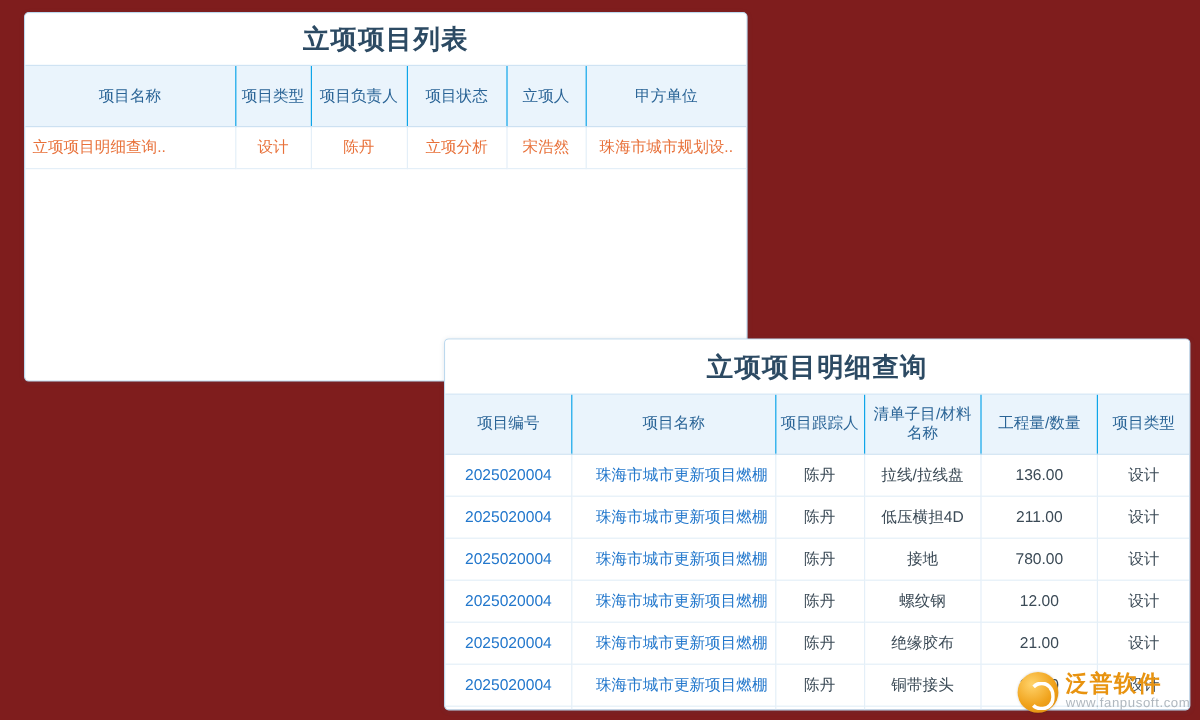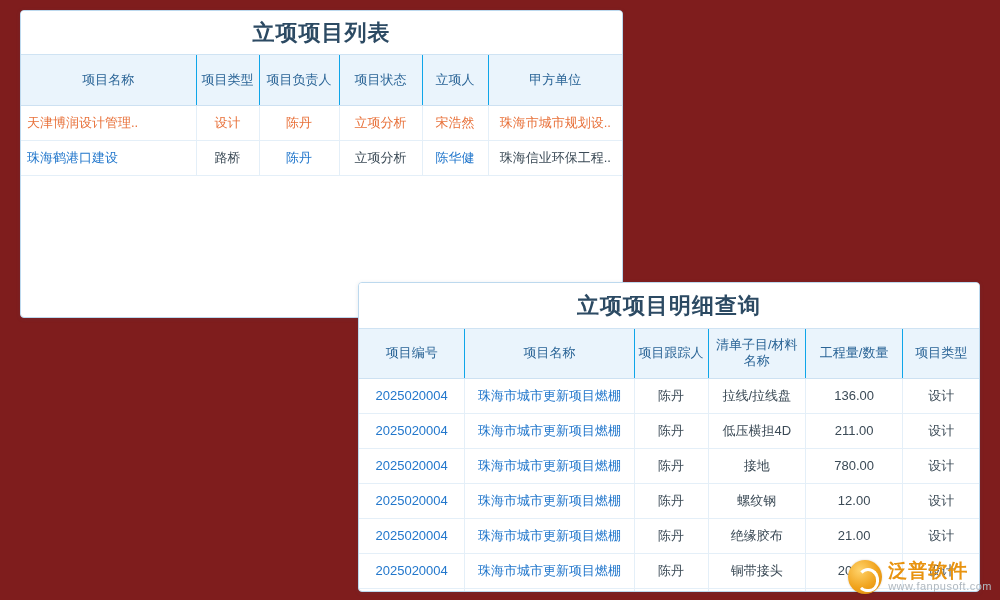--- a/index.html
+++ b/index.html
@@ -86,36 +86,36 @@
   #panel-list col.c1 { width: 63px; }
   #panel-list col.c2 { width: 80px; }
   #panel-list col.c3 { width: 83px; }
   #panel-list col.c4 { width: 66px; }
   #panel-list col.c5 { width: 134px; }
   #panel-list thead th { height: 50px; padding: 4px; }
   #panel-list tbody td { height: 35px; }
 
   
   #panel-detail {
-    left: 358px;
+    left: 370px;
     top: 282px;
     width: 622px;
     height: 310px;
     z-index: 5;
   }
   #panel-detail .panel-title { font-size: 22px; height: 46px; line-height: 46px; }
   #panel-detail col.d0 { width: 100px; }
   #panel-detail col.d1 { width: 160px; }
   #panel-detail col.d2 { width: 70px; }
   #panel-detail col.d3 { width: 92px; }
   #panel-detail col.d4 { width: 92px; }
   #panel-detail col.d5 { width: 72px; }
   #panel-detail thead th { height: 48px; }
   #panel-detail tbody td { height: 35px; }
-  #panel-detail td.pname { text-align: center; color: #2277cc; }
+  #panel-detail td.pname { text-align: right; color: #2277cc; }
 
   
   #watermark {
     position: absolute;
     right: 8px;
     bottom: 6px;
     z-index: 40;
     display: flex;
     align-items: center;
     pointer-events: none;
@@ -171,34 +171,26 @@
           <th>项目名称</th>
           <th>项目类型</th>
           <th>项目负责人</th>
           <th>项目状态</th>
           <th>立项人</th>
           <th>甲方单位</th>
         </tr>
       </thead>
       <tbody>
         <tr class="selected">
-          <td class="name">天津博润设计管理..</td>
+          <td class="name">立项项目明细查询..</td>
           <td>设计</td>
           <td>陈丹</td>
           <td>立项分析</td>
           <td>宋浩然</td>
           <td>珠海市城市规划设..</td>
-        </tr>
-        <tr>
-          <td class="name">珠海鹤港口建设</td>
-          <td class="dark">路桥</td>
-          <td>陈丹</td>
-          <td class="dark">立项分析</td>
-          <td>陈华健</td>
-          <td class="dark">珠海信业环保工程..</td>
         </tr>
       </tbody>
     </table>
   </div>
 
   <div class="panel" id="panel-detail">
     <div class="panel-title">立项项目明细查询</div>
     <table>
       <colgroup>
         <col class="d0">

